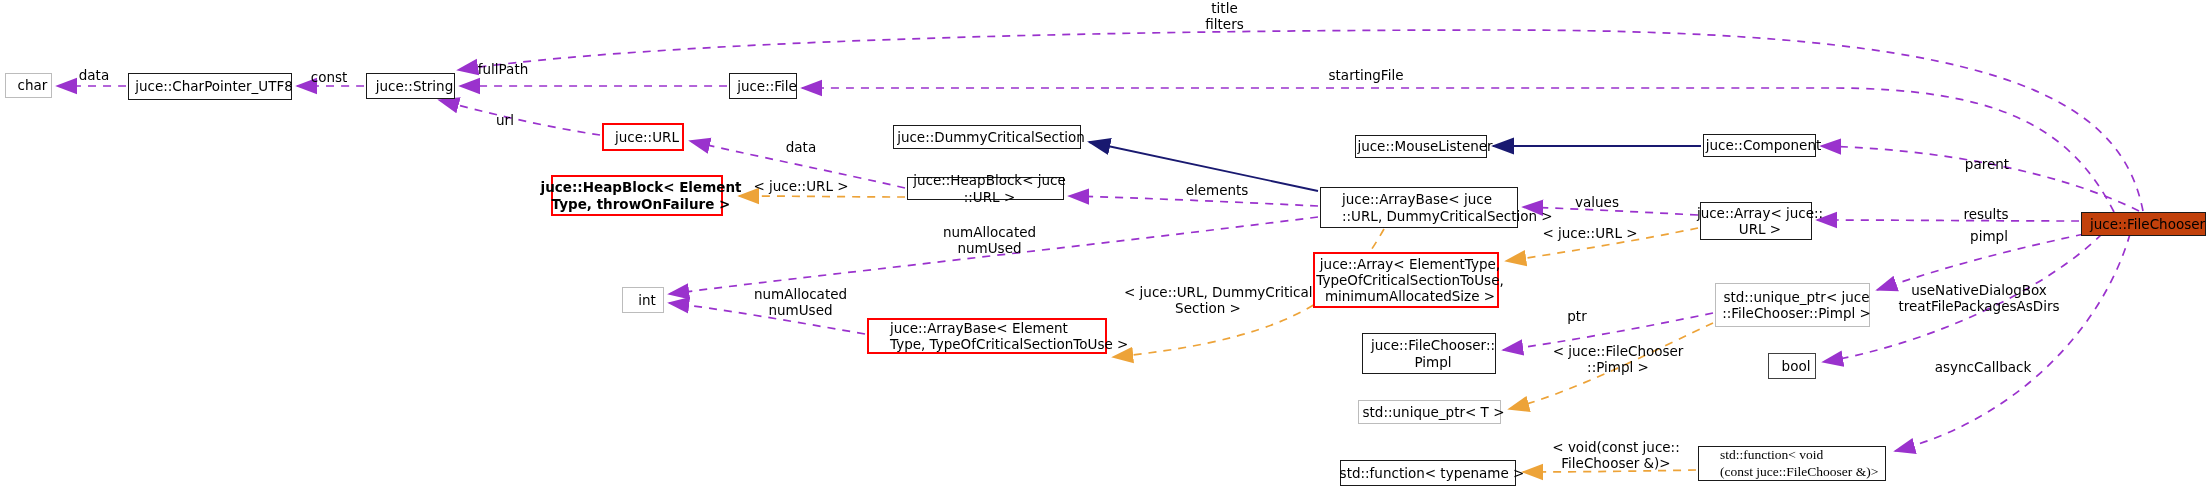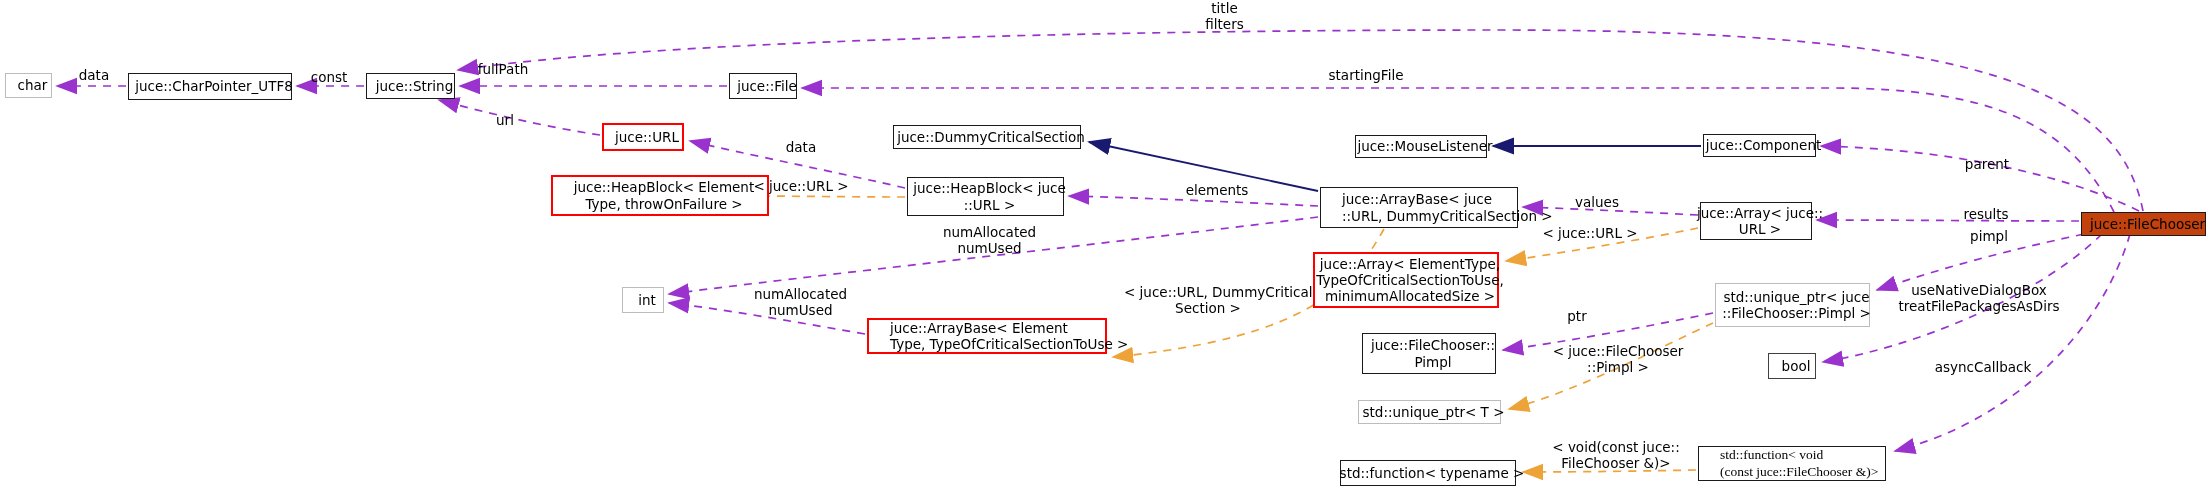--- a/index.html
+++ b/index.html
@@ -75,28 +75,28 @@
     </div>
   <div class="node doc" style="left:366px;top:73px;width:89px;height:26px;">
       <span>juce::String</span>
     </div>
   <div class="node doc" style="left:729px;top:73px;width:68px;height:26px;">
       <span>juce::File</span>
     </div>
   <div class="node tmpl" style="left:602px;top:123px;width:82px;height:28px;">
       <span>juce::URL</span>
     </div>
-  <div class="node tmpl" style="left:551px;top:175px;width:218px;height:41px;">
+  <div class="node tmpl" style="left:551px;top:175px;width:172px;height:41px;font-weight:bold;">
     <span>juce::HeapBlock&lt; Element</span>
     <span>Type, throwOnFailure &gt;</span>
   </div>
   <div class="node doc" style="left:893px;top:125px;width:188px;height:24px;">
       <span>juce::DummyCriticalSection</span>
     </div>
-  <div class="node doc" style="left:907px;top:177px;width:157px;height:39px;">
+  <div class="node doc" style="left:907px;top:177px;width:157px;height:23px;">
     <span>juce::HeapBlock&lt; juce</span>
     <span>::URL &gt;</span>
   </div>
   <div class="node undoc" style="left:622px;top:287px;width:42px;height:26px;">
       <span>int</span>
     </div>
   <div class="node tmpl leftal" style="left:867px;top:318px;width:240px;height:36px;">
     <span>juce::ArrayBase&lt; Element</span>
     <span>Type, TypeOfCriticalSectionToUse &gt;</span>
   </div>

